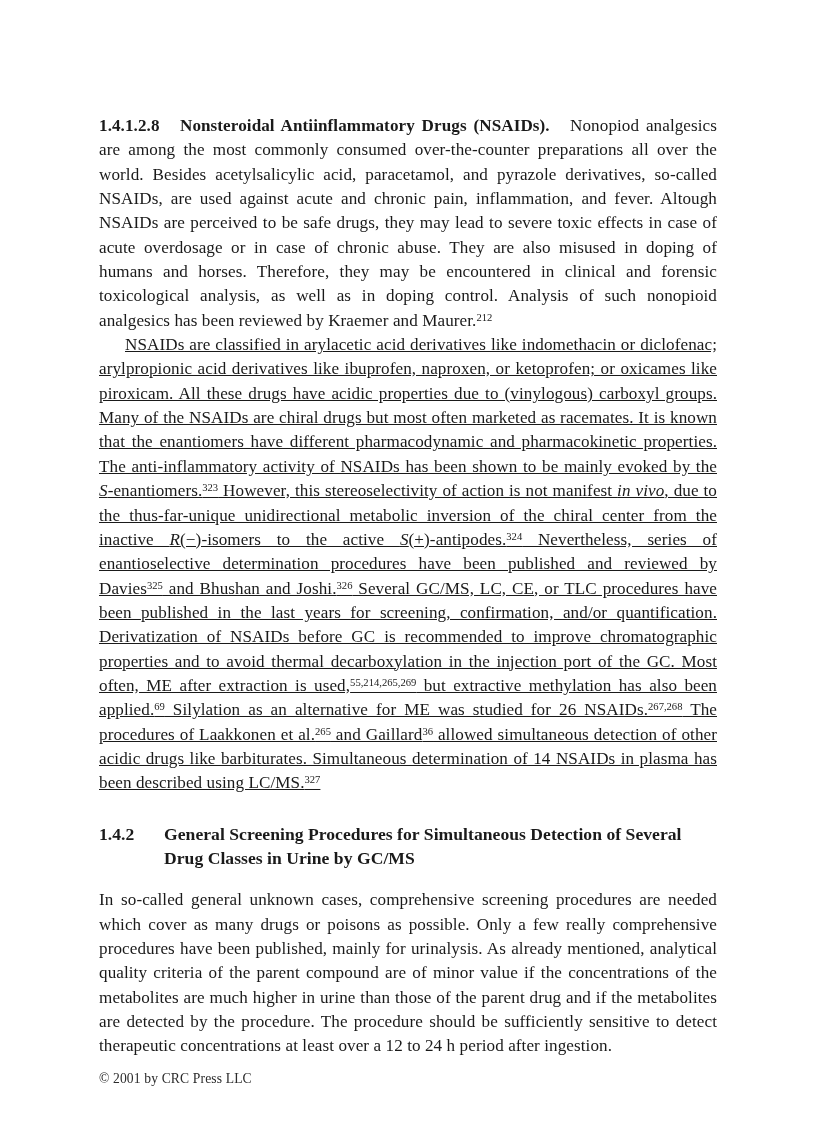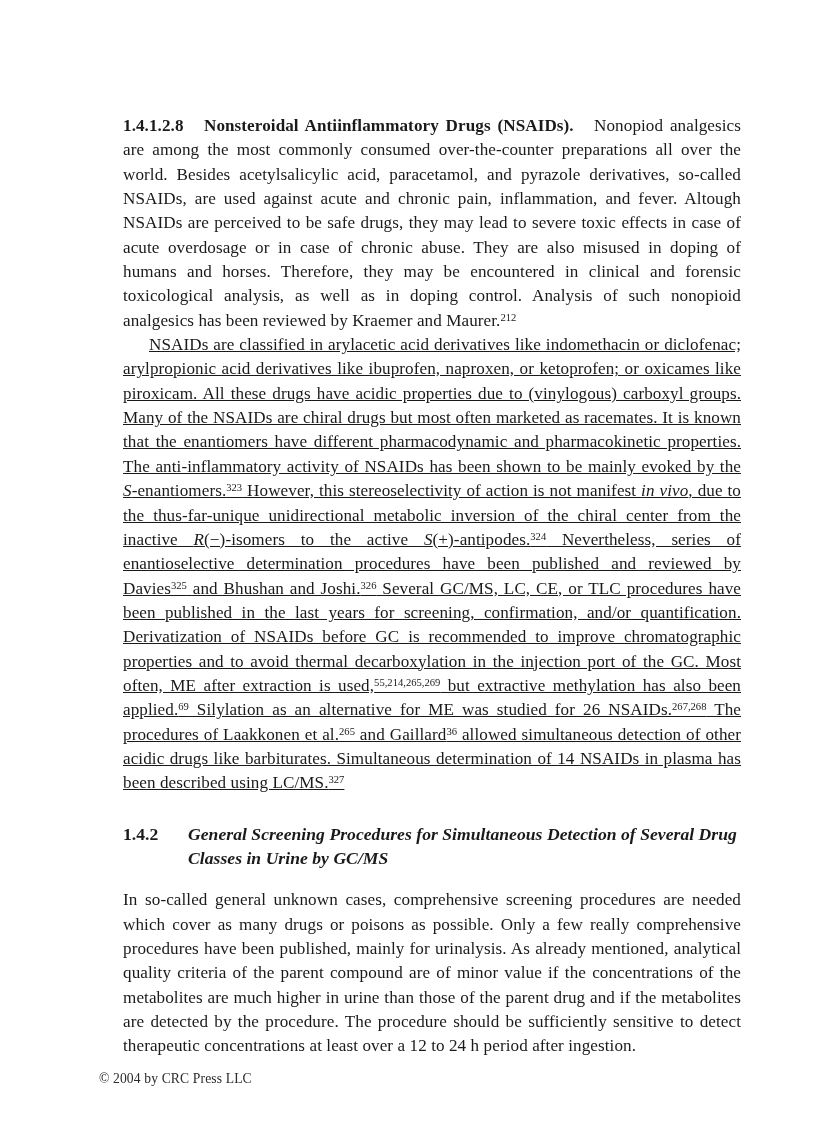--- a/index.html
+++ b/index.html
@@ -14,21 +14,20 @@
     background: #ffffff;
     overflow: hidden;
     font-family: "Liberation Serif", "DejaVu Serif", serif;
     color: #1a1a1a;
   }
   .content {
     position: absolute;
     left: 99px;
     top: 114px;
     width: 618px;
-    margin-left: 24px;
   }
   p.body {
     margin: 0;
     font-size: 17.1px;
     line-height: 24.35px;
     text-align: justify;
     text-justify: inter-word;
     letter-spacing: 0.005em;
     -webkit-hyphens: none;
     hyphens: none;
@@ -66,21 +65,20 @@
     display: flex;
     align-items: flex-start;
     letter-spacing: 0.002em;
   }
   h2.section .num {
     flex: 0 0 65px;
     white-space: nowrap;
   }
   h2.section .title {
     flex: 1 1 auto;
-    font-style: italic;
   }
   .gap-before-head { height: 26px; }
   .gap-after-head { height: 17px; }
   .footer {
     position: absolute;
     left: 99px;
     top: 1070px;
     font-family: "Liberation Serif", "DejaVu Serif", serif;
     font-size: 13.6px;
     line-height: 18px;
@@ -107,15 +105,15 @@
       <span class="num">1.4.2</span>
       <span class="title">General Screening Procedures for Simultaneous Detection of Several Drug Classes in Urine by GC/MS</span>
     </h2>
 
     <div class="gap-after-head"></div>
 
     <p class="body">In so-called general unknown cases, comprehensive screening procedures are needed which cover as many drugs or poisons as possible. Only a few really comprehensive procedures have been published, mainly for urinalysis. As already mentioned, analytical quality criteria of the parent compound are of minor value if the concentrations of the metabolites are much higher in urine than those of the parent drug and if the metabolites are detected by the procedure. The procedure should be sufficiently sensitive to detect therapeutic concentrations at least over a 12 to 24 h period after ingestion.</p>
 
   </div>
 
-  <div class="footer">© 2004 by CRC Press LLC</div>
+  <div class="footer">© 2001 by CRC Press LLC</div>
 
 </div>
 
 </body></html>

